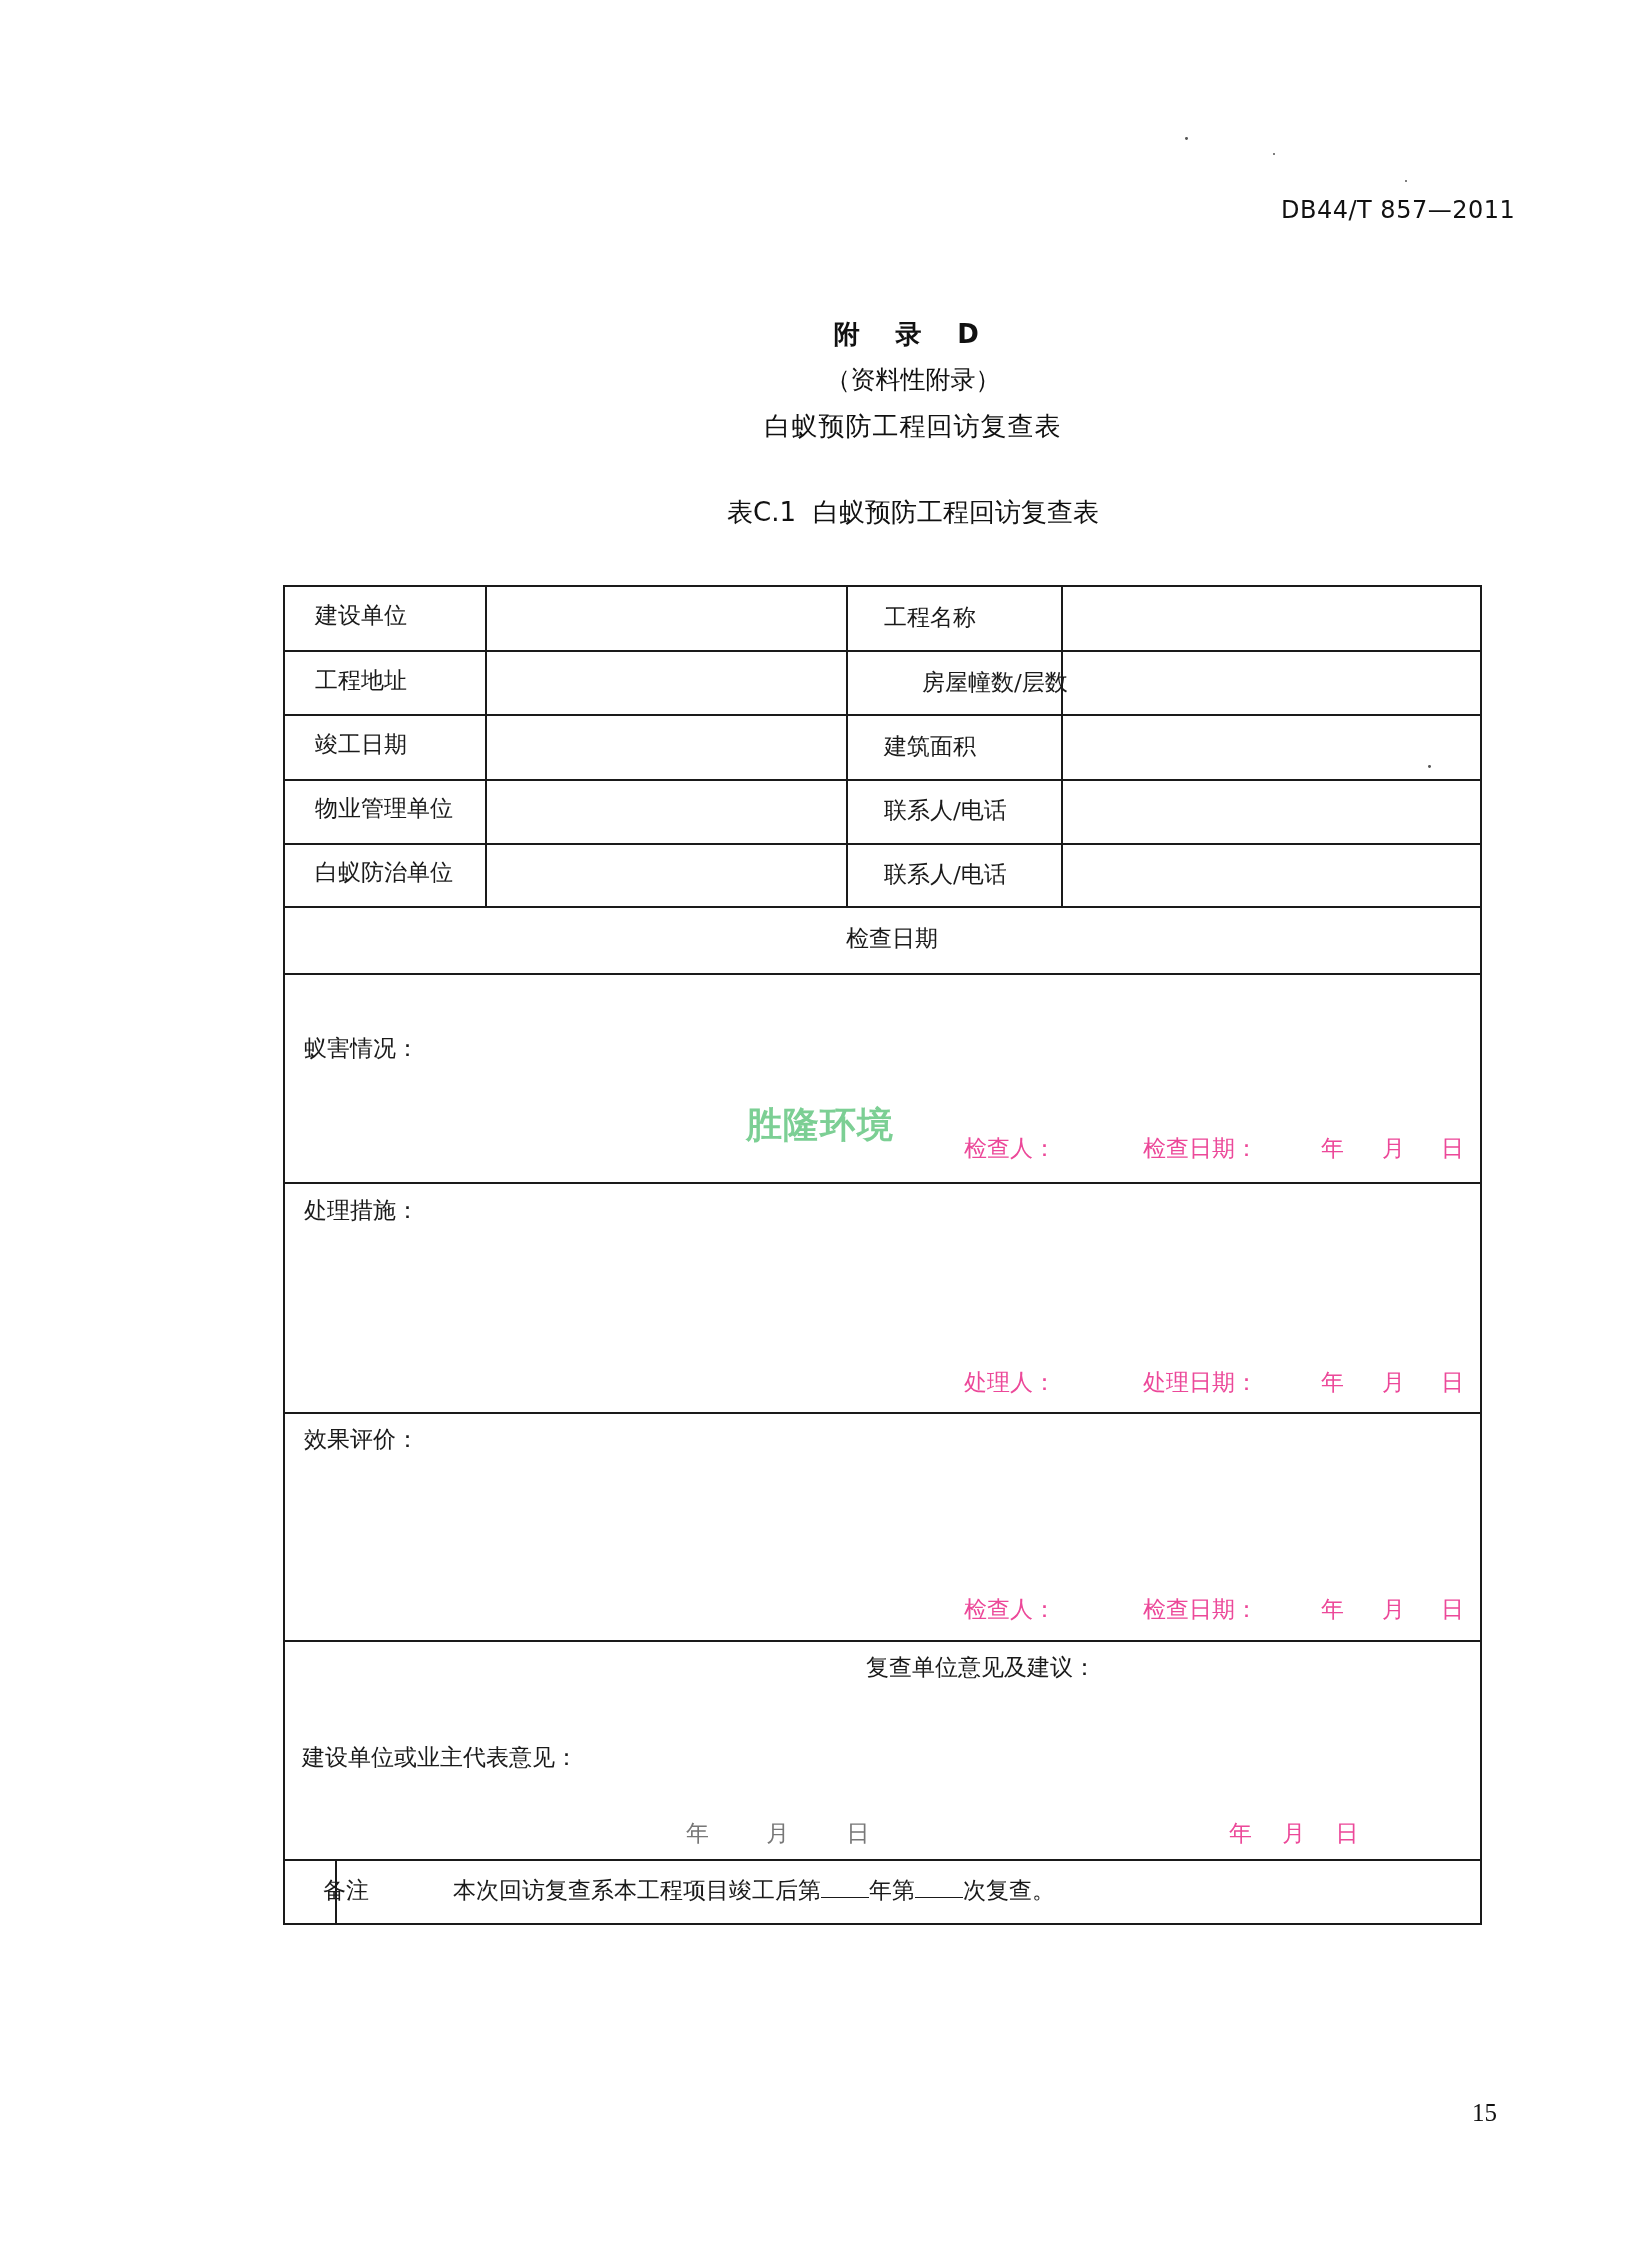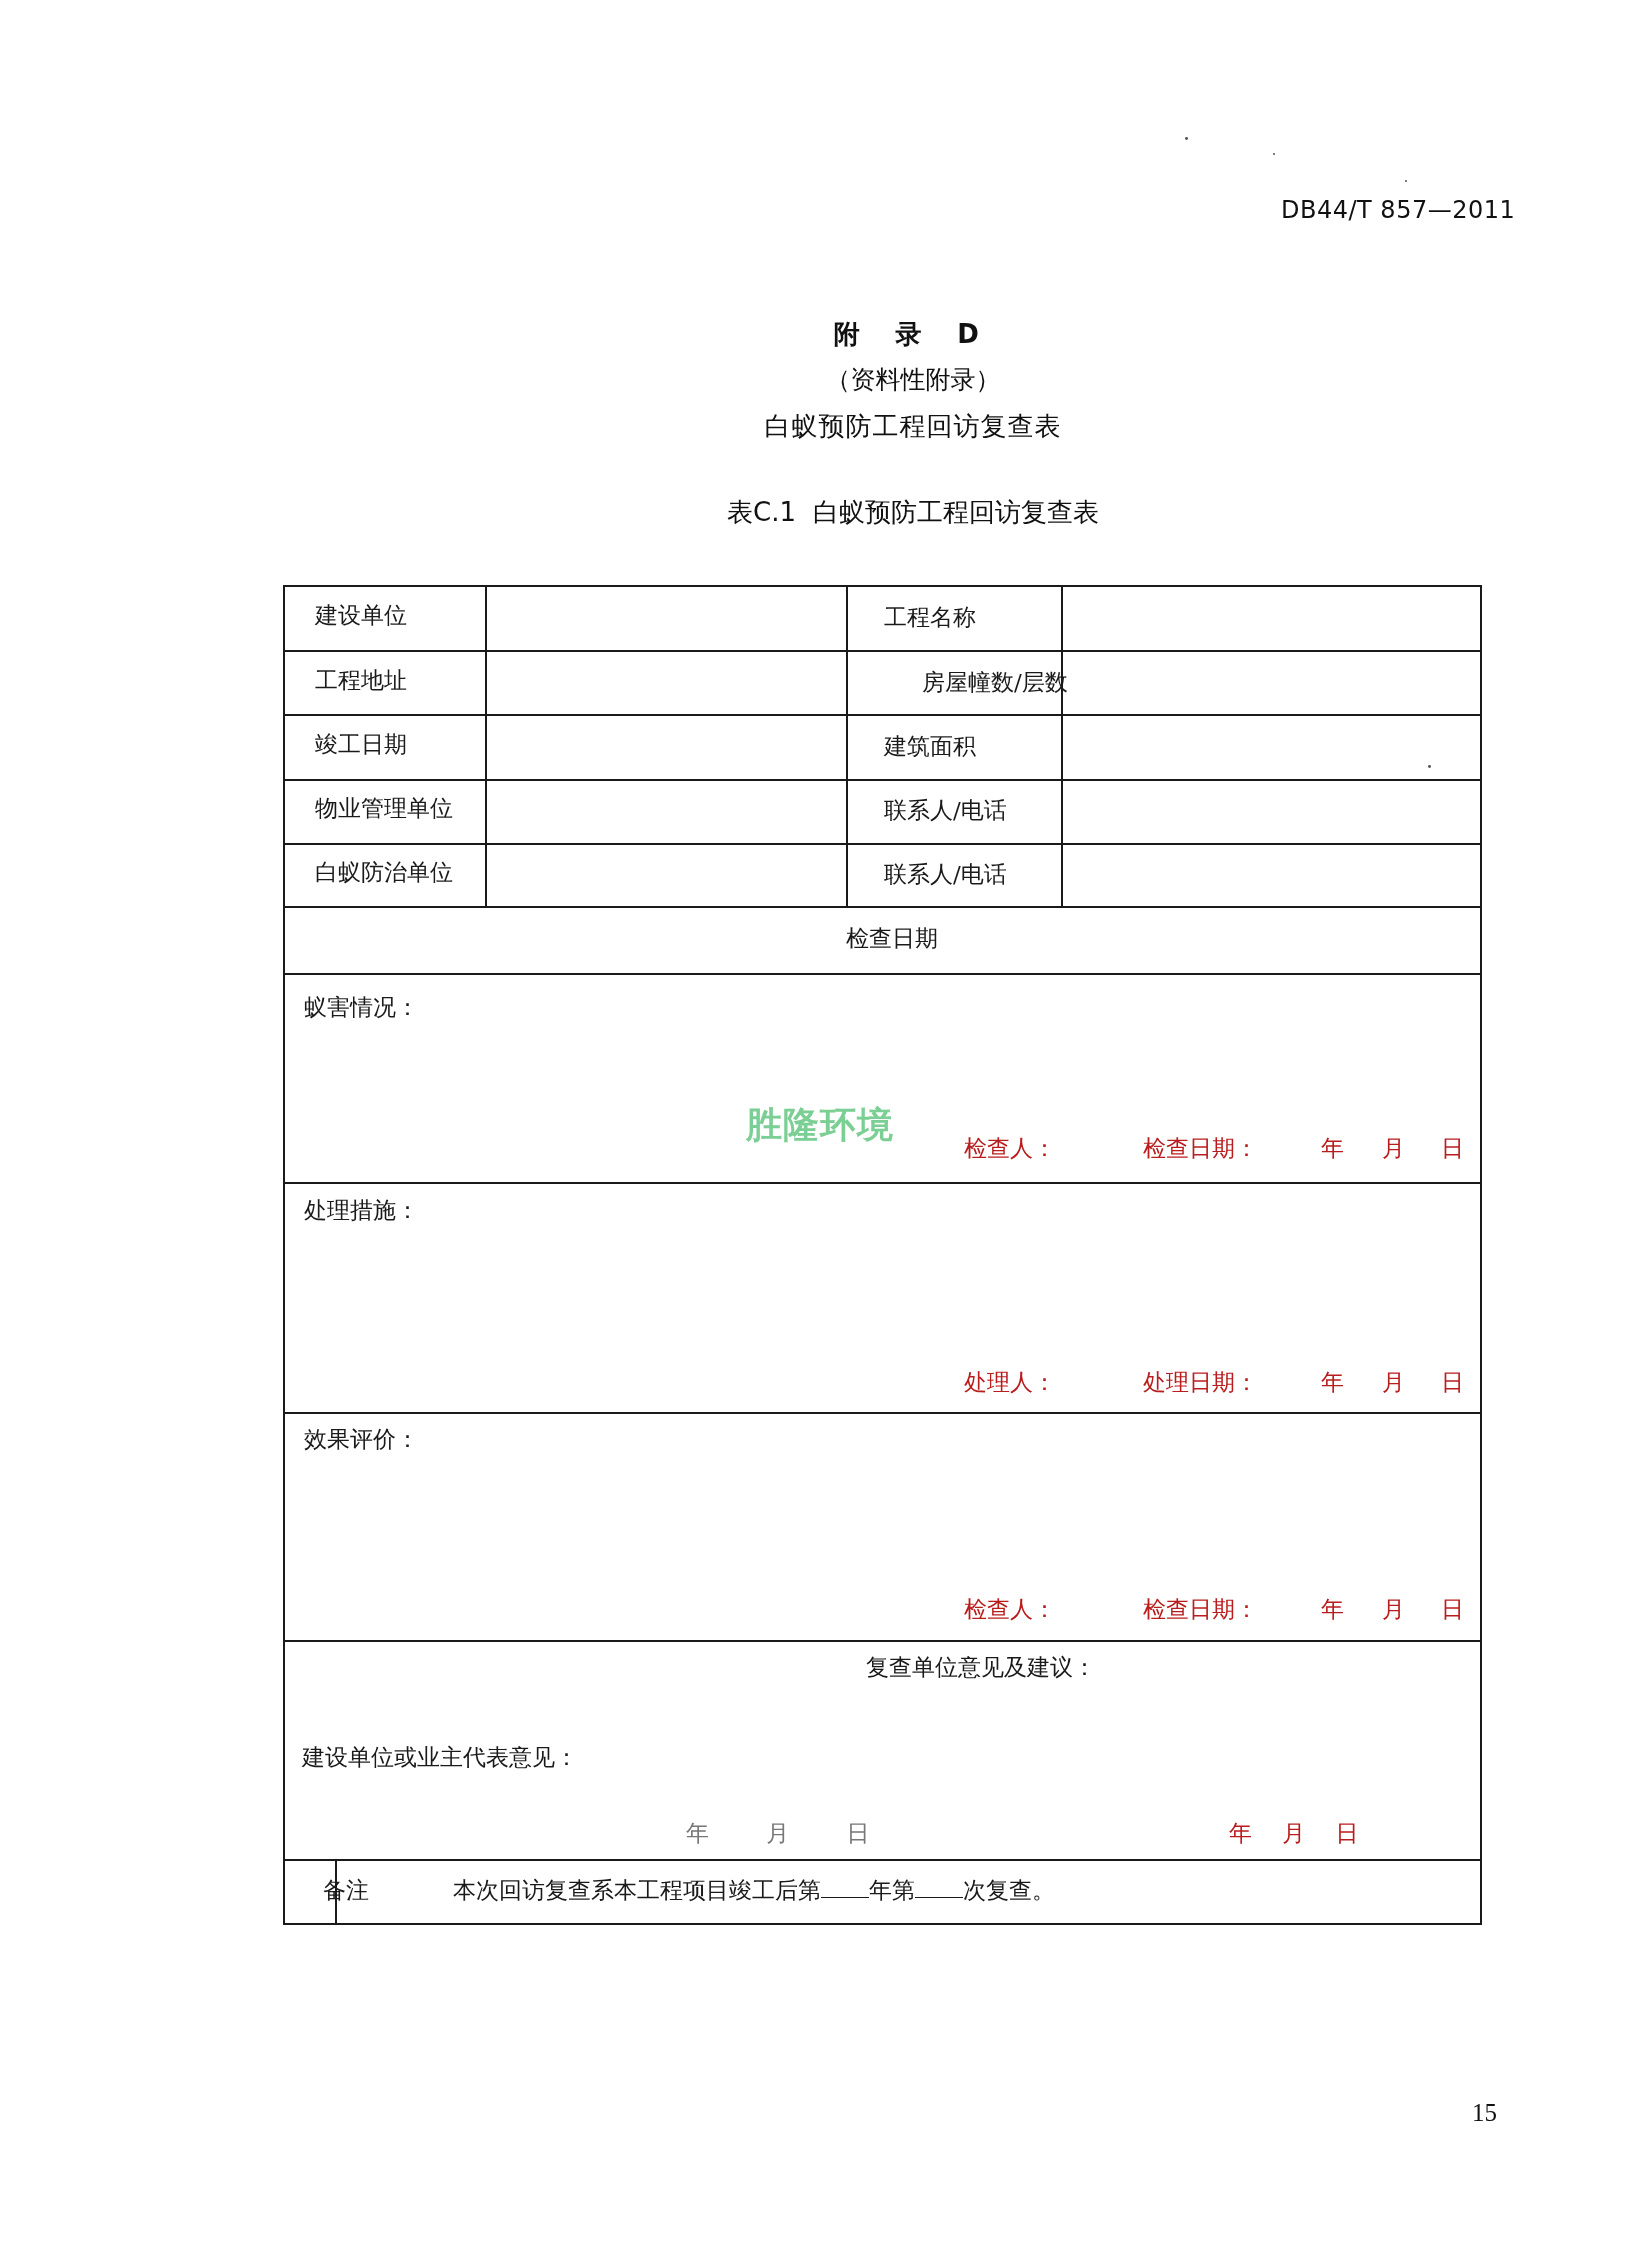--- a/index.html
+++ b/index.html
@@ -35,21 +35,21 @@
       font-size: 23px; color: #1a1a1a;
       white-space: nowrap;
     }
     .cell-input {
       position: absolute;
       background: transparent; border: none;
     }
     .sign-text {
       position: absolute;
       font-family: "DejaVu Serif", "Liberation Serif", serif;
-      font-size: 23px; color: #b91c1c; white-space: nowrap;
+      font-size: 23px; color: #ec4899; white-space: nowrap;
     }
     .watermark {
       position: absolute; left: 746px; top: 1101px;
       font-family: "DejaVu Sans", sans-serif;
       font-size: 36px; font-weight: bold; color: #7ccf94;
       letter-spacing: 1px;
     }
     .blank-line {
       display: inline-block; width: 48px; border-bottom: 1.9px solid #1a1a1a;
       height: 17px; vertical-align: baseline;
@@ -118,21 +118,21 @@
     <span class="cell-text" style="left:315px; top:857px;">白蚁防治单位</span>
     <div class="cell-input" style="left:488px; top:845px; width:358px; height:60px;"></div>
     <span class="cell-text" style="left:884px; top:859px;">联系人/电话</span>
     <div class="cell-input" style="left:1064px; top:845px; width:415px; height:60px;"></div>
   </div>
 
   <div class="line-h" style="left:283px; top:973px; width:1199px;"></div>
   <span class="cell-text" style="left:846px; top:923px;">检查日期</span>
 
   <div>
-    <span class="cell-text" style="left:304px; top:992px;">蚁害情况：</span>
+    <span class="cell-text" style="left:304px; top:1033px;">蚁害情况：</span>
     <div class="cell-input" style="left:287px; top:1023px; width:1189px; height:96px;"></div>
     <span class="sign-text" style="left:964px; top:1133px;">检查人：</span>
     <span class="sign-text" style="left:1143px; top:1133px;">检查日期：</span>
     <span class="sign-text" style="left:1321px; top:1133px;">年</span>
     <span class="sign-text" style="left:1382px; top:1133px;">月</span>
     <span class="sign-text" style="left:1441px; top:1133px;">日</span>
   </div>
   <div class="watermark">胜隆环境</div>
   <div class="line-h" style="left:283px; top:1182px; width:1199px;"></div>
 

